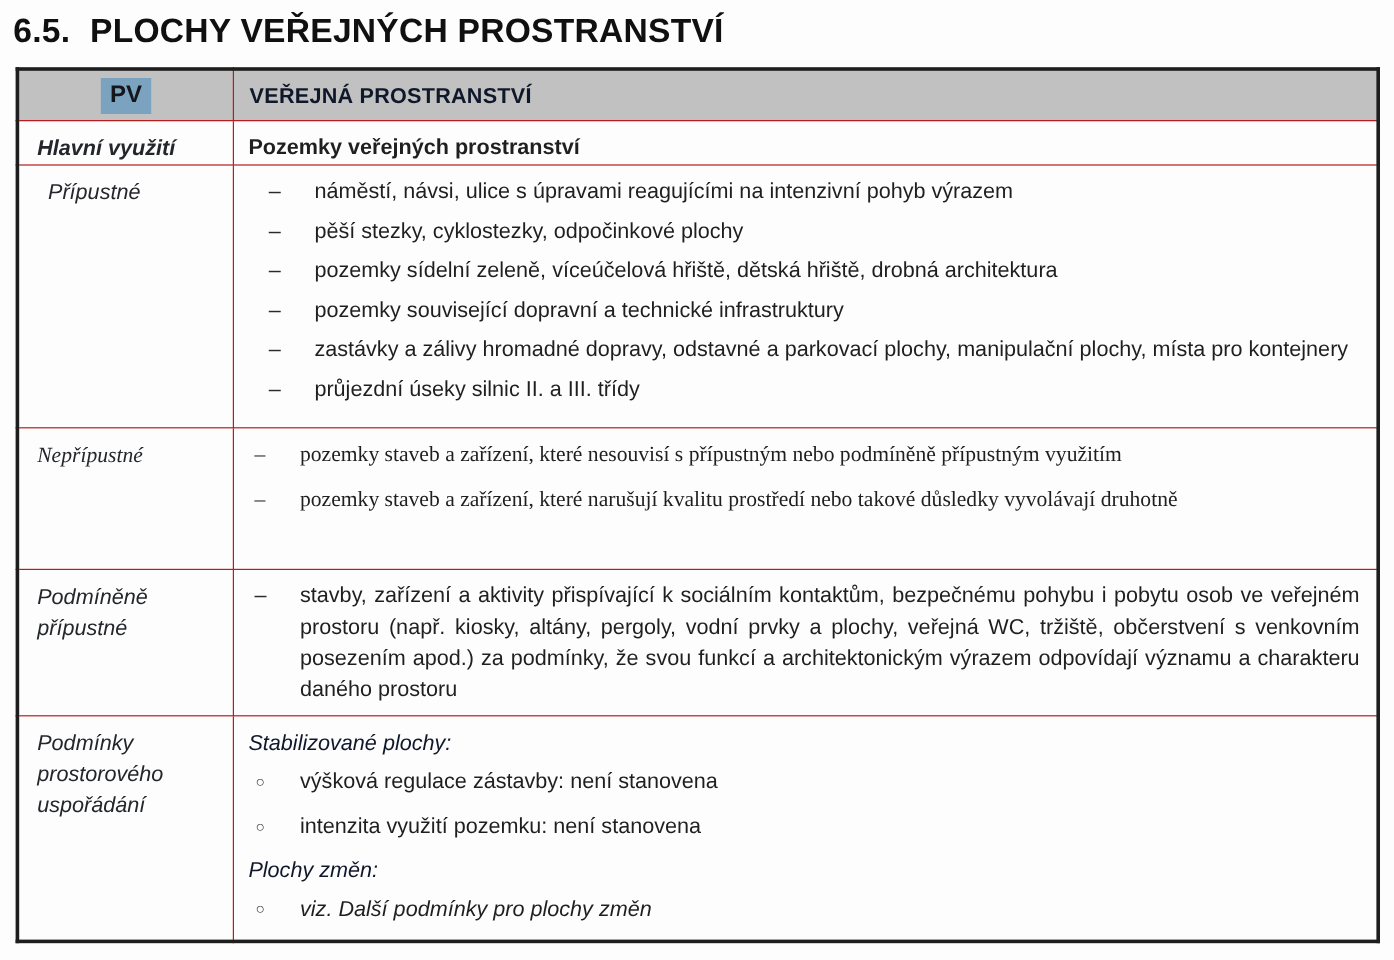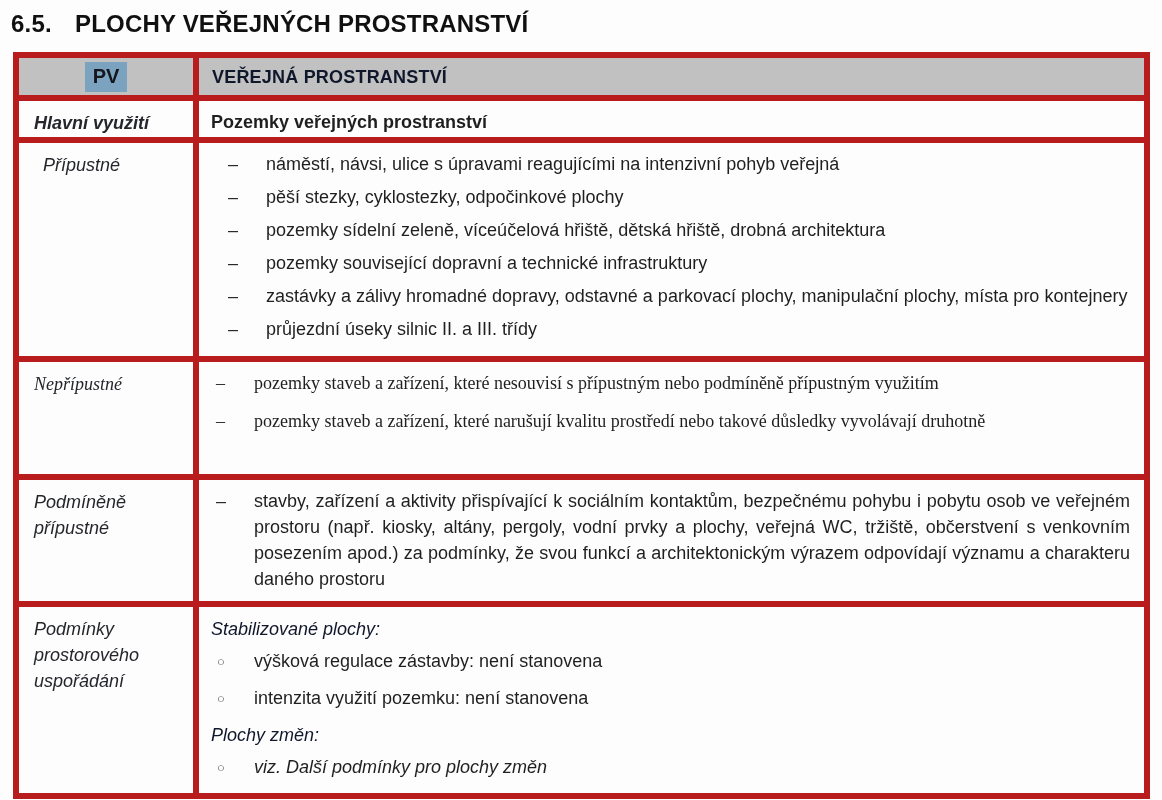--- a/index.html
+++ b/index.html
@@ -11,36 +11,36 @@
     overflow: hidden;
   }
   .page { width: 1162px; height: 800px; padding-top: 10px; }
 
   
   .heading {
     display: flex;
     align-items: baseline;
     margin-left: 11px;
     font-weight: bold;
-    font-size: 24px;
+    font-size: 28px;
     letter-spacing: 0.2px;
     color: #101010;
   }
   .h-num { width: 64px; flex: 0 0 64px; }
 
   
   table.pv {
     border-collapse: collapse;
     table-layout: fixed;
     width: 1137px;
     margin: 14px 0 0 13px;
     border: 3px solid #1e1e1e;
   }
   table.pv td {
-    border: 6px solid #b91c1c;
+    border: 1px solid #b91c1c;
     vertical-align: top;
     font-size: 18px;
     line-height: 26px;
   }
   td.col1 { width: 180px; }
 
   
   tr.thead td {
     background: #c1c1c1;
     height: 43px;
@@ -131,21 +131,21 @@
       <td class="content">
         <div class="plain">Pozemky veřejných prostranství</div>
       </td>
     </tr>
 
     <tr class="r-pripustne">
       <td class="col1 label">Přípustné</td>
       <td class="content">
         <div class="li">
           <span class="bullet">–</span>
-          <span class="li-text">náměstí, návsi, ulice s úpravami reagujícími na intenzivní pohyb veřejná</span>
+          <span class="li-text">náměstí, návsi, ulice s úpravami reagujícími na intenzivní pohyb výrazem</span>
         </div>
         <div class="li">
           <span class="bullet">–</span>
           <span class="li-text">pěší stezky, cyklostezky, odpočinkové plochy</span>
         </div>
         <div class="li">
           <span class="bullet">–</span>
           <span class="li-text">pozemky sídelní zeleně, víceúčelová hřiště, dětská hřiště, drobná architektura</span>
         </div>
         <div class="li">

